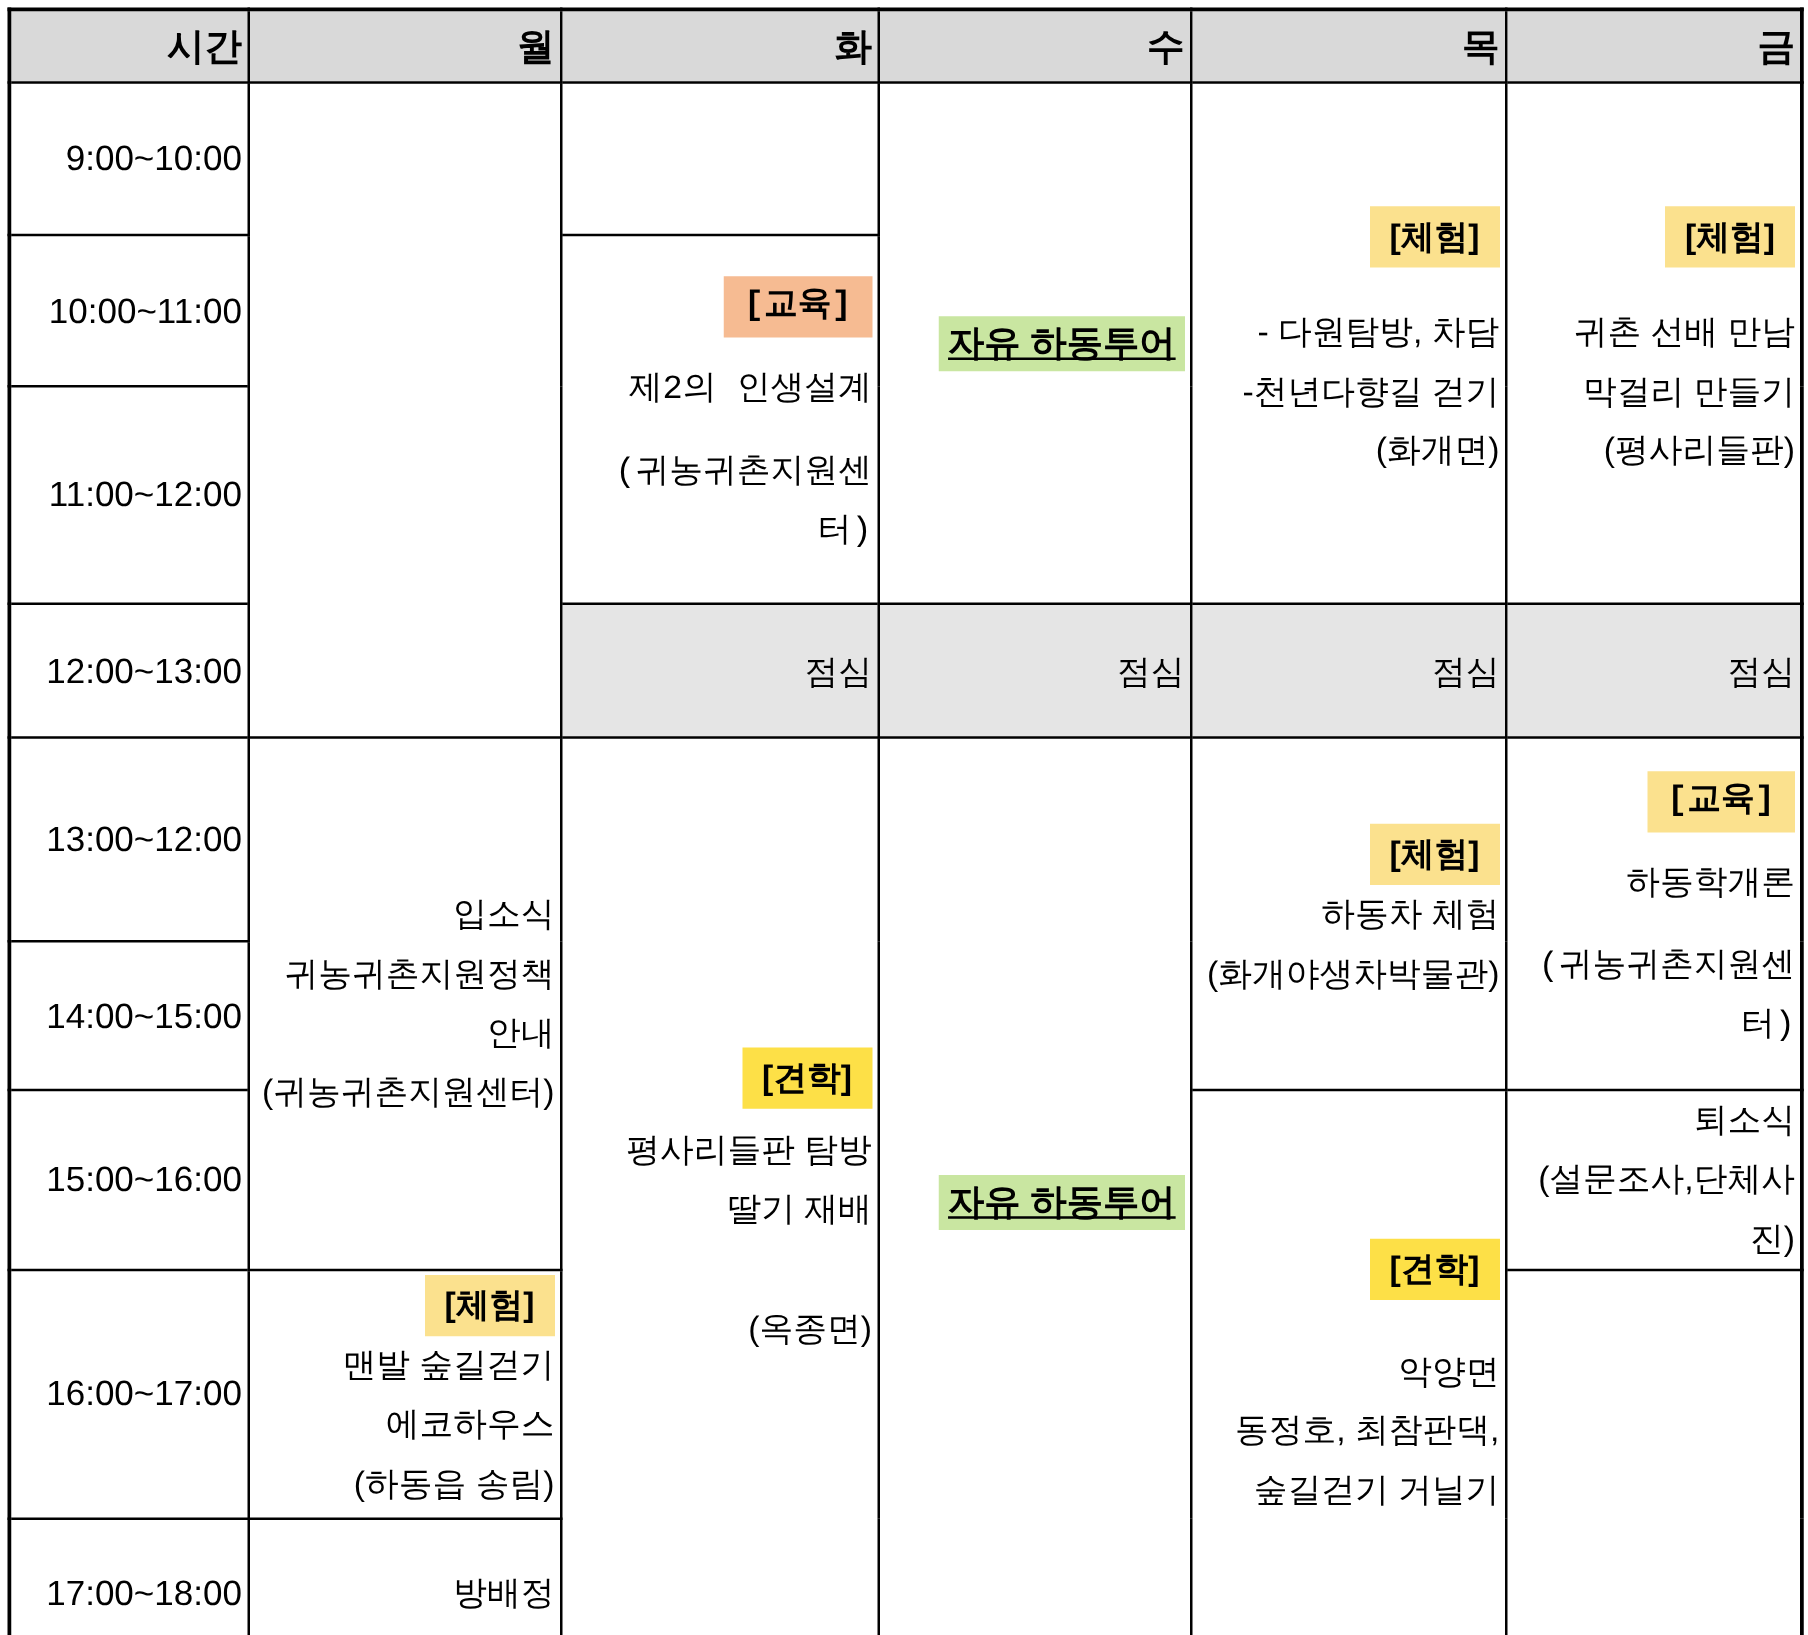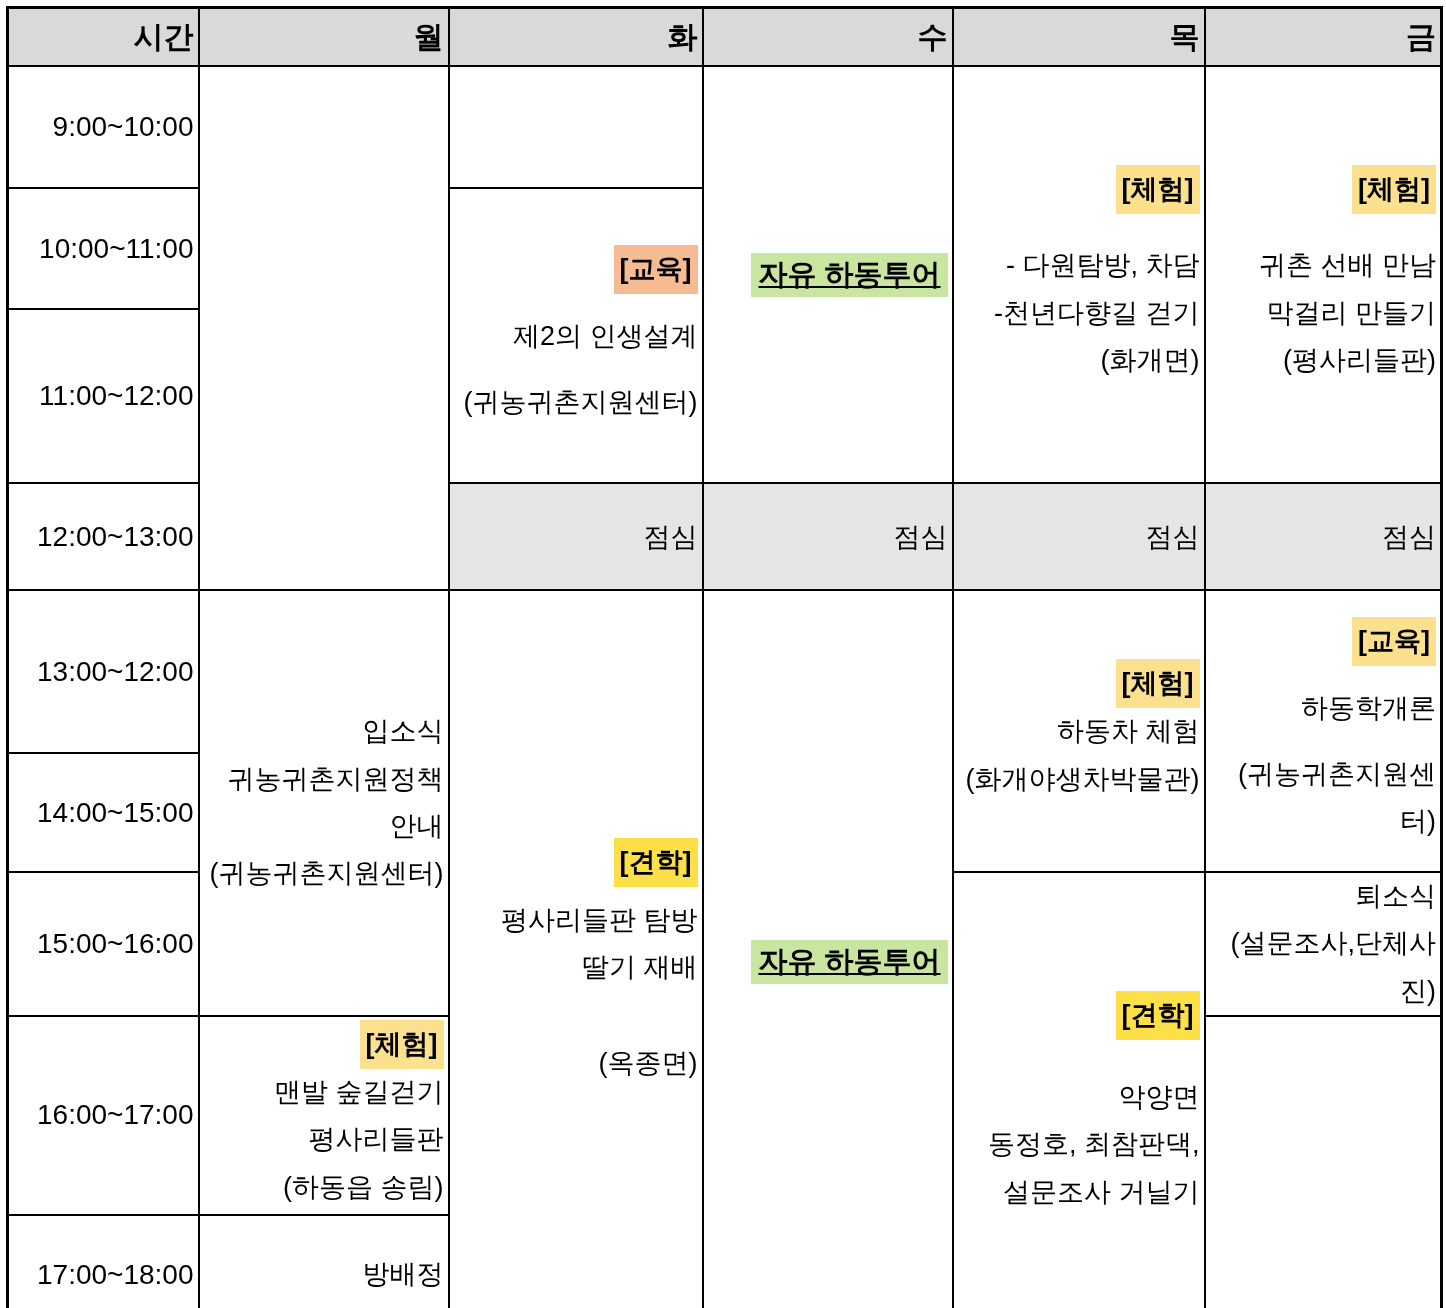--- a/index.html
+++ b/index.html
@@ -30,30 +30,30 @@
     height:56px;
   }
   td.time{
     font-size:28px;
     font-weight:normal;
     letter-spacing:0px;
     white-space:nowrap;
   }
   td.cell{font-size:27px;}
   .ln{line-height:1.75;}
-  .spread .ln{margin:19px 0;}
+  .spread .ln{margin:19px 0;font-family:Liberation Mono, monospace;}
   .tagwrap{line-height:1.75;}
   .mb12{margin-bottom:10px;}
   .mb28{margin-bottom:28px;}
   .mb36{margin-bottom:34px;}
   .gap{height:48px;}
   .tag{
     display:inline-block;
     font-weight:bold;
-    padding:1px 6px;
+    padding:1px 16px;
   }
   .tag.yellow{background:#fbe18e;}
   .tag.salmon{background:#f6bb92;}
   .tag.blue{background:#fde047;}
   .hl-green{
     display:inline-block;
     background:#c9e6a1;
     font-weight:bold;
     font-size:29px;
     padding:2px 7px;
@@ -163,34 +163,34 @@
   <tr>
     <td class="time h6">14:00~15:00</td>
   </tr>
 
   <tr>
     <td class="time h7">15:00~16:00</td>
     <td class="cell" rowspan="3">
       <div class="tagwrap mb36"><span class="tag blue">[견학]</span></div>
       <div class="ln">악양면</div>
       <div class="ln">동정호, 최참판댁,</div>
-      <div class="ln">설문조사 거닐기</div>
+      <div class="ln">숲길걷기 거닐기</div>
     </td>
     <td class="cell">
       <div class="ln">퇴소식</div>
       <div class="ln">(설문조사,단체사진)</div>
     </td>
   </tr>
 
   <tr>
     <td class="time h8">16:00~17:00</td>
     <td class="cell">
       <div class="tagwrap"><span class="tag yellow">[체험]</span></div>
       <div class="ln">맨발 숲길걷기</div>
-      <div class="ln">평사리들판</div>
+      <div class="ln">에코하우스</div>
       <div class="ln">(하동읍 송림)</div>
     </td>
     <td class="cell" rowspan="2"></td>
   </tr>
 
   <tr>
     <td class="time h9">17:00~18:00</td>
     <td class="cell">
       <div class="ln">방배정</div>
     </td>

